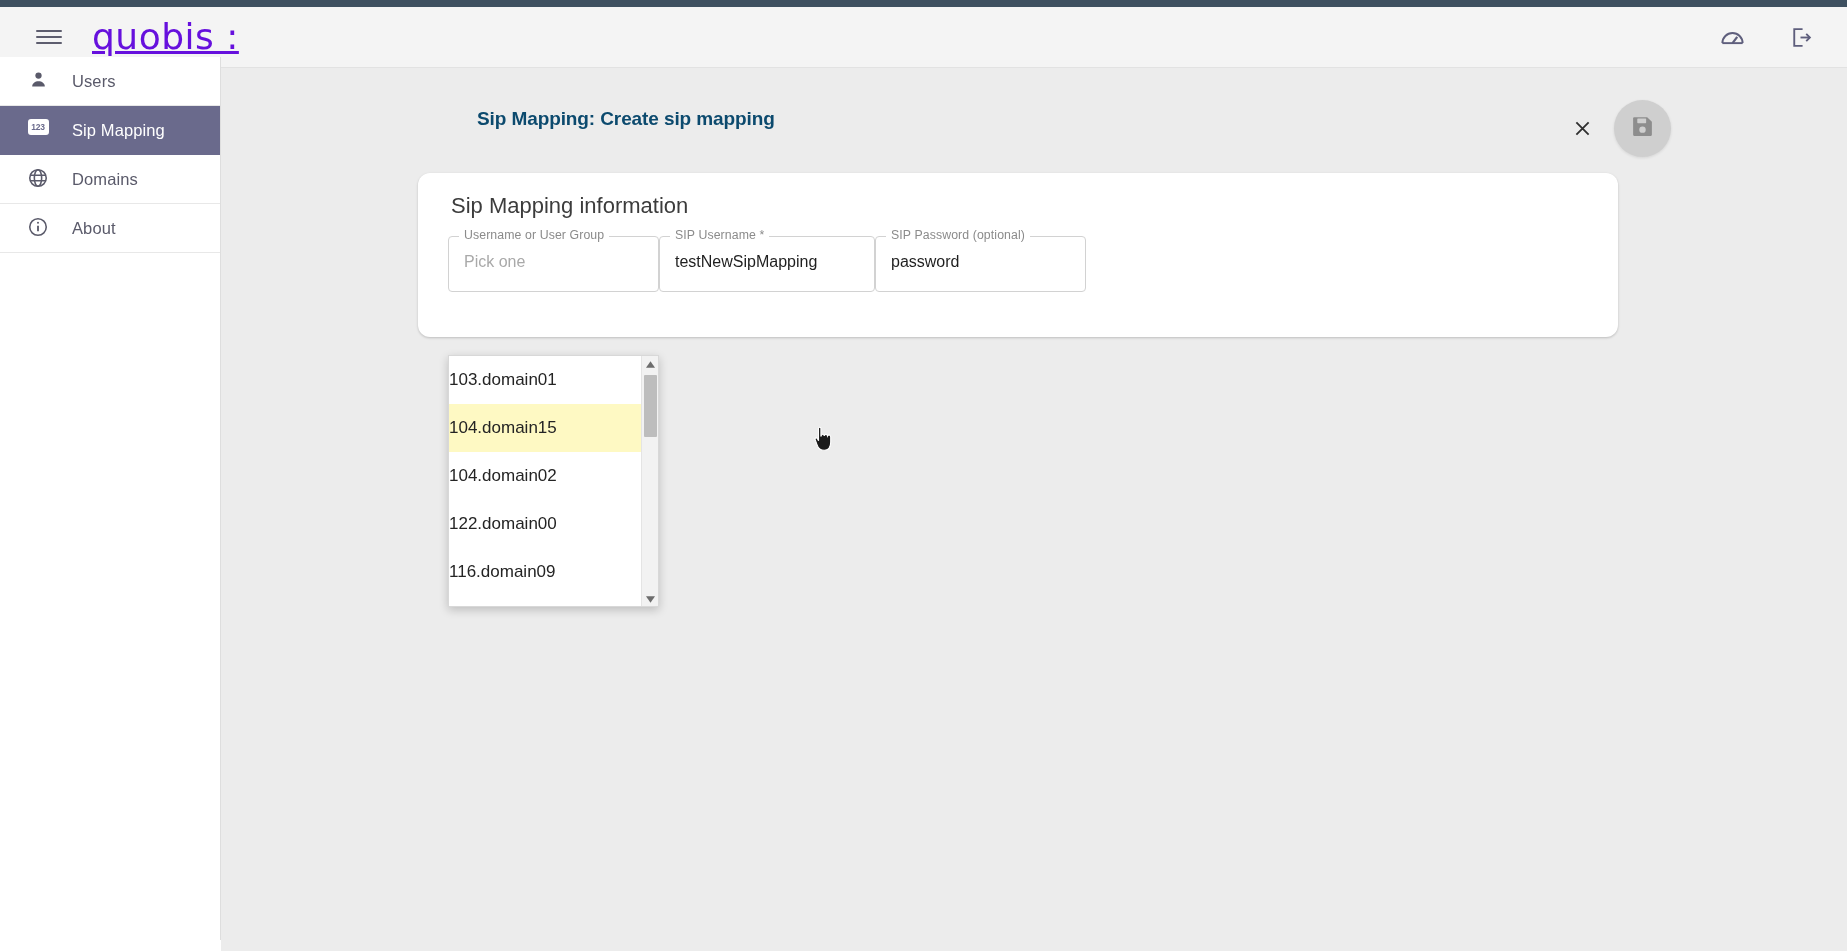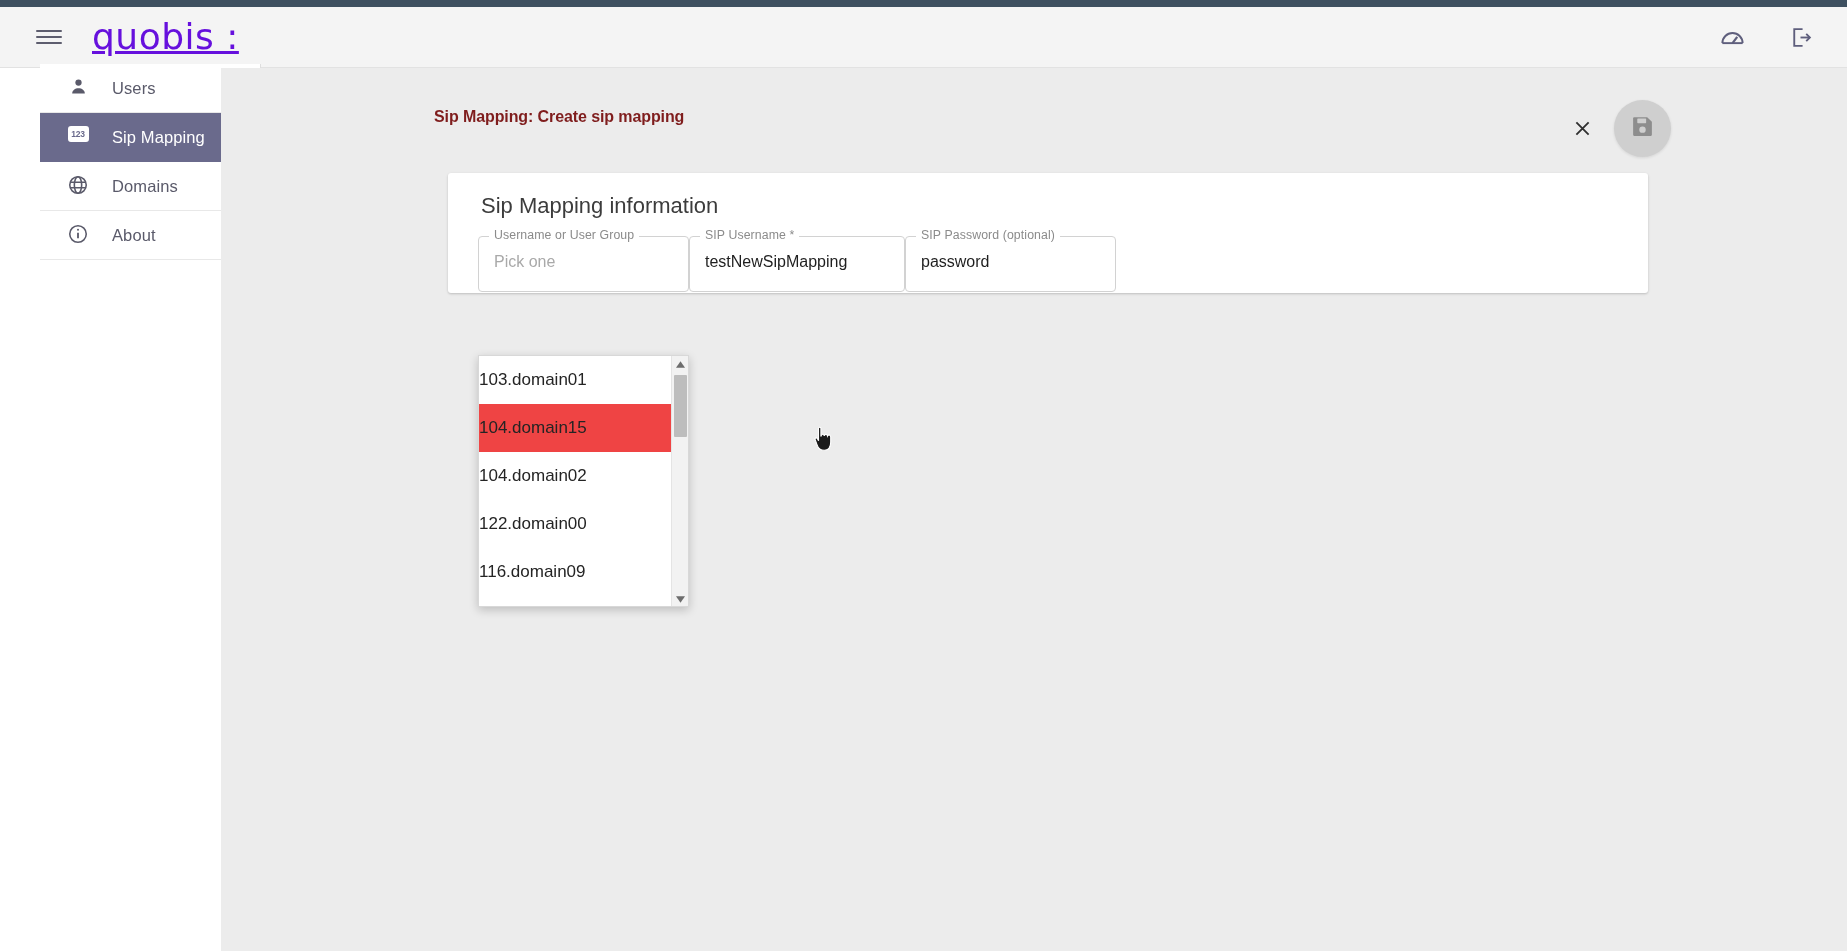--- a/index.html
+++ b/index.html
@@ -71,26 +71,25 @@
     color: #5e5e7c;
     cursor: pointer;
     display: flex;
     align-items: center;
     justify-content: center;
   }
 
   
   .sidebar {
     position: absolute;
-    top: 64px; left: 0;
+    top: 57px; left: 0;
     width: 221px;
     height: 883px;
     background: #ffffff;
     border-right: 1px solid #dedede;
-    margin-left: 40px;
   }
   .nav-item {
     position: relative;
     height: 49px;
     display: flex;
     align-items: center;
     padding-left: 26px;
     border-bottom: 1px solid #e8e8e8;
     cursor: pointer;
     color: #5a5a6a;
@@ -134,24 +133,25 @@
     background: #ececec;
   }
   .page-header {
     position: absolute;
     top: 40px;
     left: 213px;
     display: flex;
     align-items: center;
   }
   .page-title {
-    font-size: 16px;
+    font-size: 19px;
     font-weight: bold;
-    color: #7f1d1d;
+    color: #0c4a6e;
     letter-spacing: -0.1px;
+    margin-left: 43px;
   }
   .header-actions {
     position: absolute;
     top: 32px;
     right: 176px;
     display: flex;
     align-items: center;
     gap: 12px;
   }
   .close-btn {
@@ -173,25 +173,25 @@
     justify-content: center;
     color: #8d8d8d;
     cursor: pointer;
     box-shadow: 0 1px 3px rgba(0,0,0,0.10);
   }
 
   
   .card {
     position: absolute;
     top: 105px;
-    left: 227px;
+    left: 197px;
     width: 1200px;
-    height: 120px;
-    background: #ffffff;
-    border-radius: 3px;
+    height: 164px;
+    background: #ffffff;
+    border-radius: 12px;
     box-shadow: 0 1px 3px rgba(0,0,0,0.13), 0 1px 2px rgba(0,0,0,0.08);
   }
   .card-title {
     position: absolute;
     top: 20px;
     left: 33px;
     font-size: 22px;
     color: #3c3c3c;
     font-weight: 400;
   }
@@ -261,21 +261,21 @@
   }
   .dd-item {
     height: 48px;
     display: flex;
     align-items: center;
     font-size: 17px;
     color: #242424;
     cursor: pointer;
     background: #ffffff;
   }
-  .dd-item.hover { background: #ef4444; }
+  .dd-item.hover { background: #fef9c3; }
 
   .dd-scrollbar {
     position: absolute;
     top: 0; right: 0;
     width: 17px;
     height: 252px;
     background: #f2f2f2;
     border-left: 1px solid #e4e4e4;
     cursor: pointer;
   }

